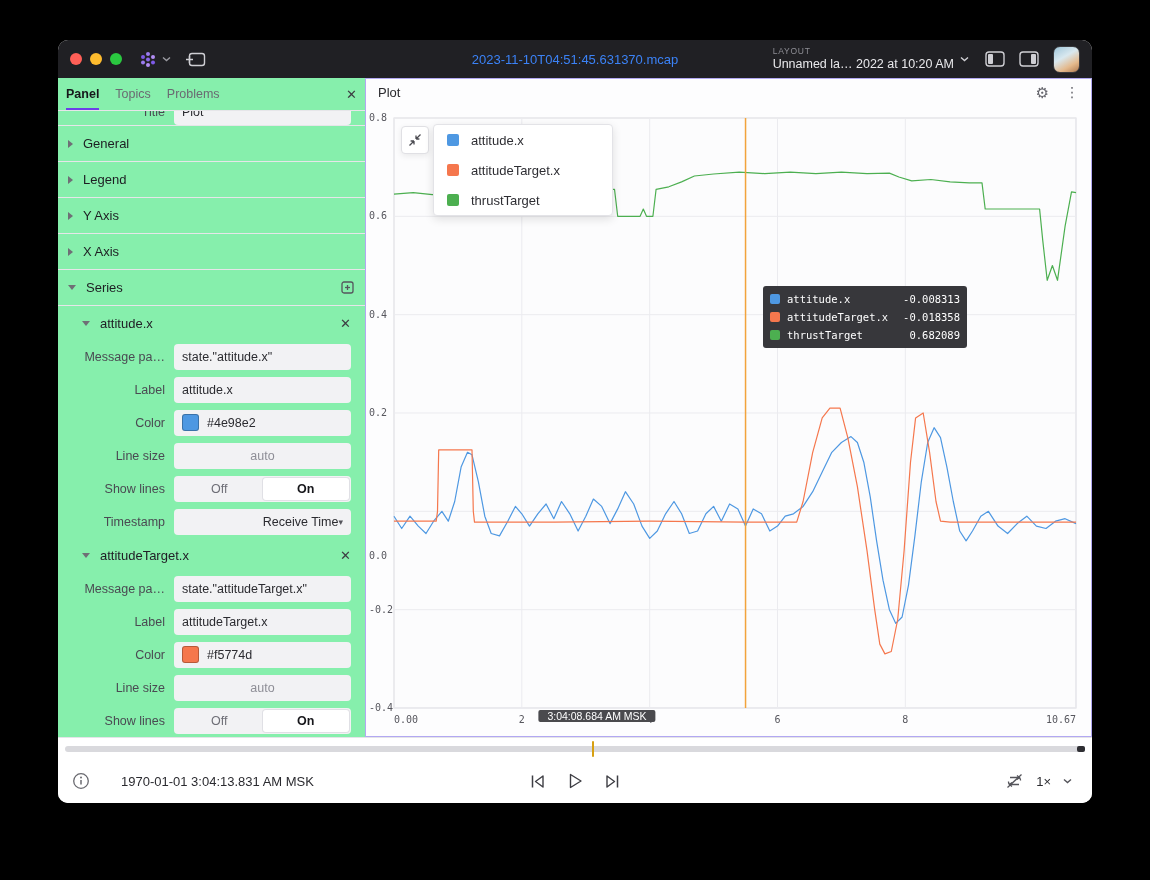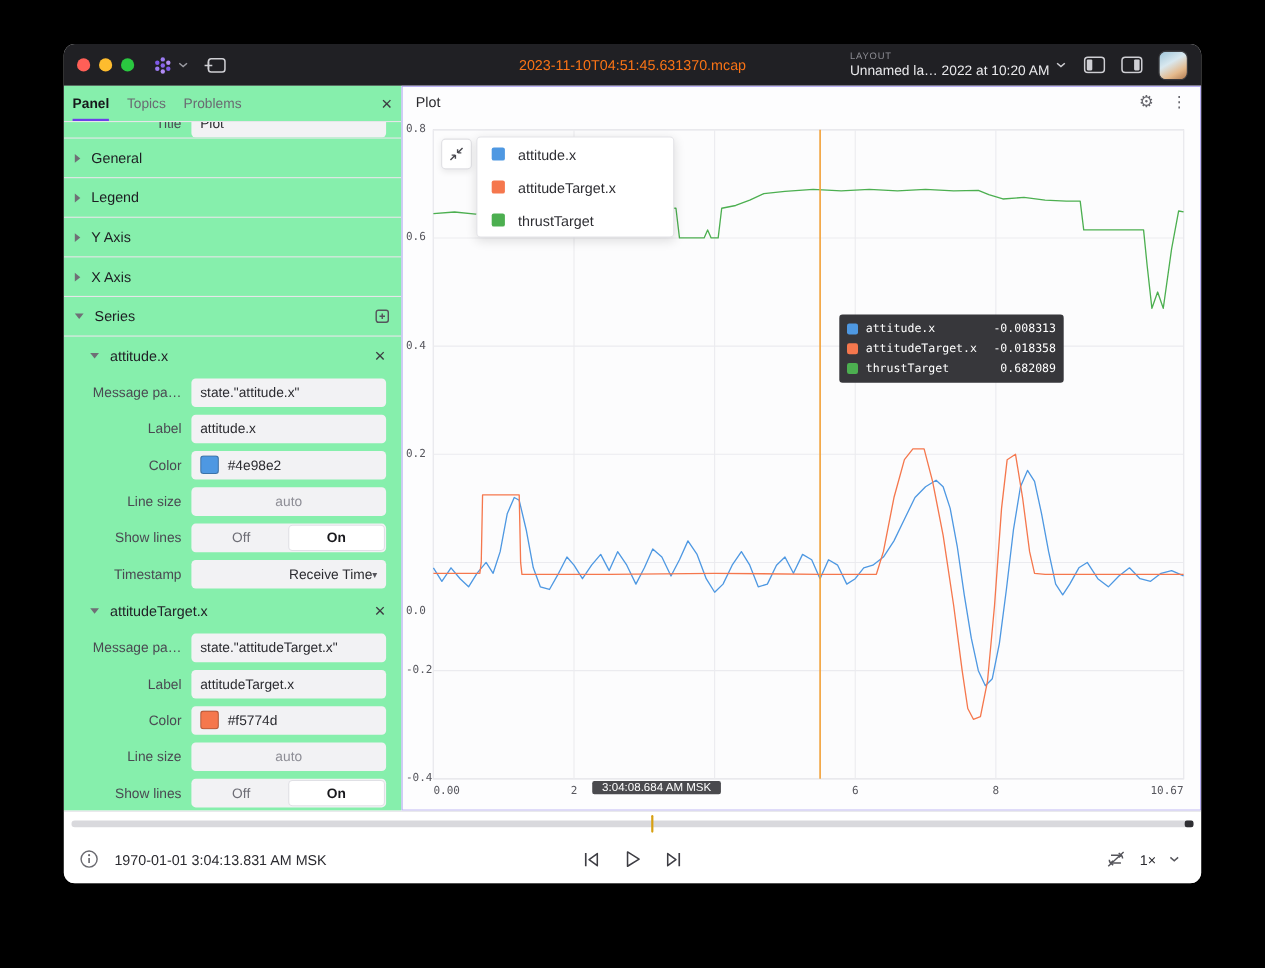--- a/index.html
+++ b/index.html
@@ -4,21 +4,21 @@
 <style>
   html,body{margin:0;padding:0;background:#000;width:1150px;height:880px;font-family:"Liberation Sans",sans-serif;-webkit-font-smoothing:antialiased;}
   .window{position:absolute;left:58px;top:40px;width:1034px;height:763px;background:#fff;border-radius:10px;overflow:hidden;box-shadow:0 30px 70px rgba(0,0,0,.6);}
   
   .titlebar{position:relative;height:38px;background:#202024;display:flex;align-items:center;padding:0 12px;box-sizing:border-box;}
   .lights{display:flex;gap:8px;margin-right:16px;}
   .light{width:12px;height:12px;border-radius:50%;}
   .light.red{background:#ff5f57}.light.yellow{background:#febc2e}.light.green{background:#2ac840}
   .logo-wrap{display:flex;align-items:center;gap:4px;margin-right:14px;}
   .tb-icon{display:flex;align-items:center;justify-content:center;color:#cfcfd4;}
-  .filename{position:absolute;left:50%;transform:translateX(-50%);color:#f97316;font-size:13px;white-space:nowrap;}
+  .filename{position:absolute;left:50%;transform:translateX(-50%);color:#3b82f6;font-size:13px;white-space:nowrap;}
   .layout-block{margin-left:auto;display:flex;align-items:center;gap:6px;margin-right:16px;}
   .layout-text{display:flex;flex-direction:column;line-height:1.15;}
   .layout-eyebrow{font-size:8.5px;letter-spacing:.8px;color:#8e8e95;text-transform:uppercase;}
   .layout-name{font-size:12.5px;color:#e9e9ec;white-space:nowrap;}
   .tb-toggles{display:flex;gap:14px;margin-right:14px;}
   .avatar{width:25px;height:25px;border-radius:7px;background:linear-gradient(150deg,#9fc6da 0%,#d9e8ef 40%,#e4b98c 72%,#b07a50 100%);border:1px solid #3a3a3e;}
   
   .sidebar{position:absolute;left:0;top:38px;width:307px;height:659px;background:#86efac;overflow:hidden;box-sizing:border-box;}
   .mainpanel{position:absolute;left:307px;top:38px;width:727px;height:659px;box-sizing:border-box;border:1px solid #b2a8f2;background:#fdfdfe;}
   .bottombar{position:absolute;left:0;bottom:0;width:100%;height:66px;background:#fff;border-top:1px solid #e4e4e8;box-sizing:border-box;}
@@ -66,21 +66,21 @@
   .vt-name{flex:1;text-align:left;}
   .vt-value{text-align:right;}
   .time-pill{position:absolute;left:231px;top:605px;transform:translateX(-50%);background:#4a4a4e;color:#fff;font-family:Liberation Sans, sans-serif;font-size:10.5px;padding:0 9px;border-radius:2px;z-index:7;white-space:nowrap;}
   
   .scrub-zone{position:relative;height:22px;}
   .scrub-track{position:absolute;left:7px;right:7px;top:8px;height:6px;background:#d9d9dd;border-radius:3px;}
   .scrub-end{position:absolute;right:0;top:0;width:8px;height:6px;background:#2f2f33;border-radius:2px;}
   .scrub-playhead{position:absolute;top:-5px;width:2px;height:16px;background:#d7a012;border-radius:1px;}
   .controls{position:relative;height:42px;display:flex;align-items:center;}
   .ctrl-left{display:flex;align-items:center;gap:14px;margin-left:14px;}
-  .timestamp{font-size:13px;color:#2b2b30;white-space:nowrap;}
+  .timestamp{font-size:13px;color:#2b2b30;white-space:nowrap;margin-left:17px;}
   .ctrl-center{position:absolute;left:50%;transform:translateX(-50%);display:flex;align-items:center;gap:20px;}
   .ctrl-right{margin-left:auto;display:flex;align-items:center;gap:12px;margin-right:20px;}
   .speed{font-size:13px;color:#2b2b30;}
   .icon-btn{display:flex;align-items:center;justify-content:center;}
   svg{display:block;}
 </style>
 </head>
 <body>
 
 <div class="window">

